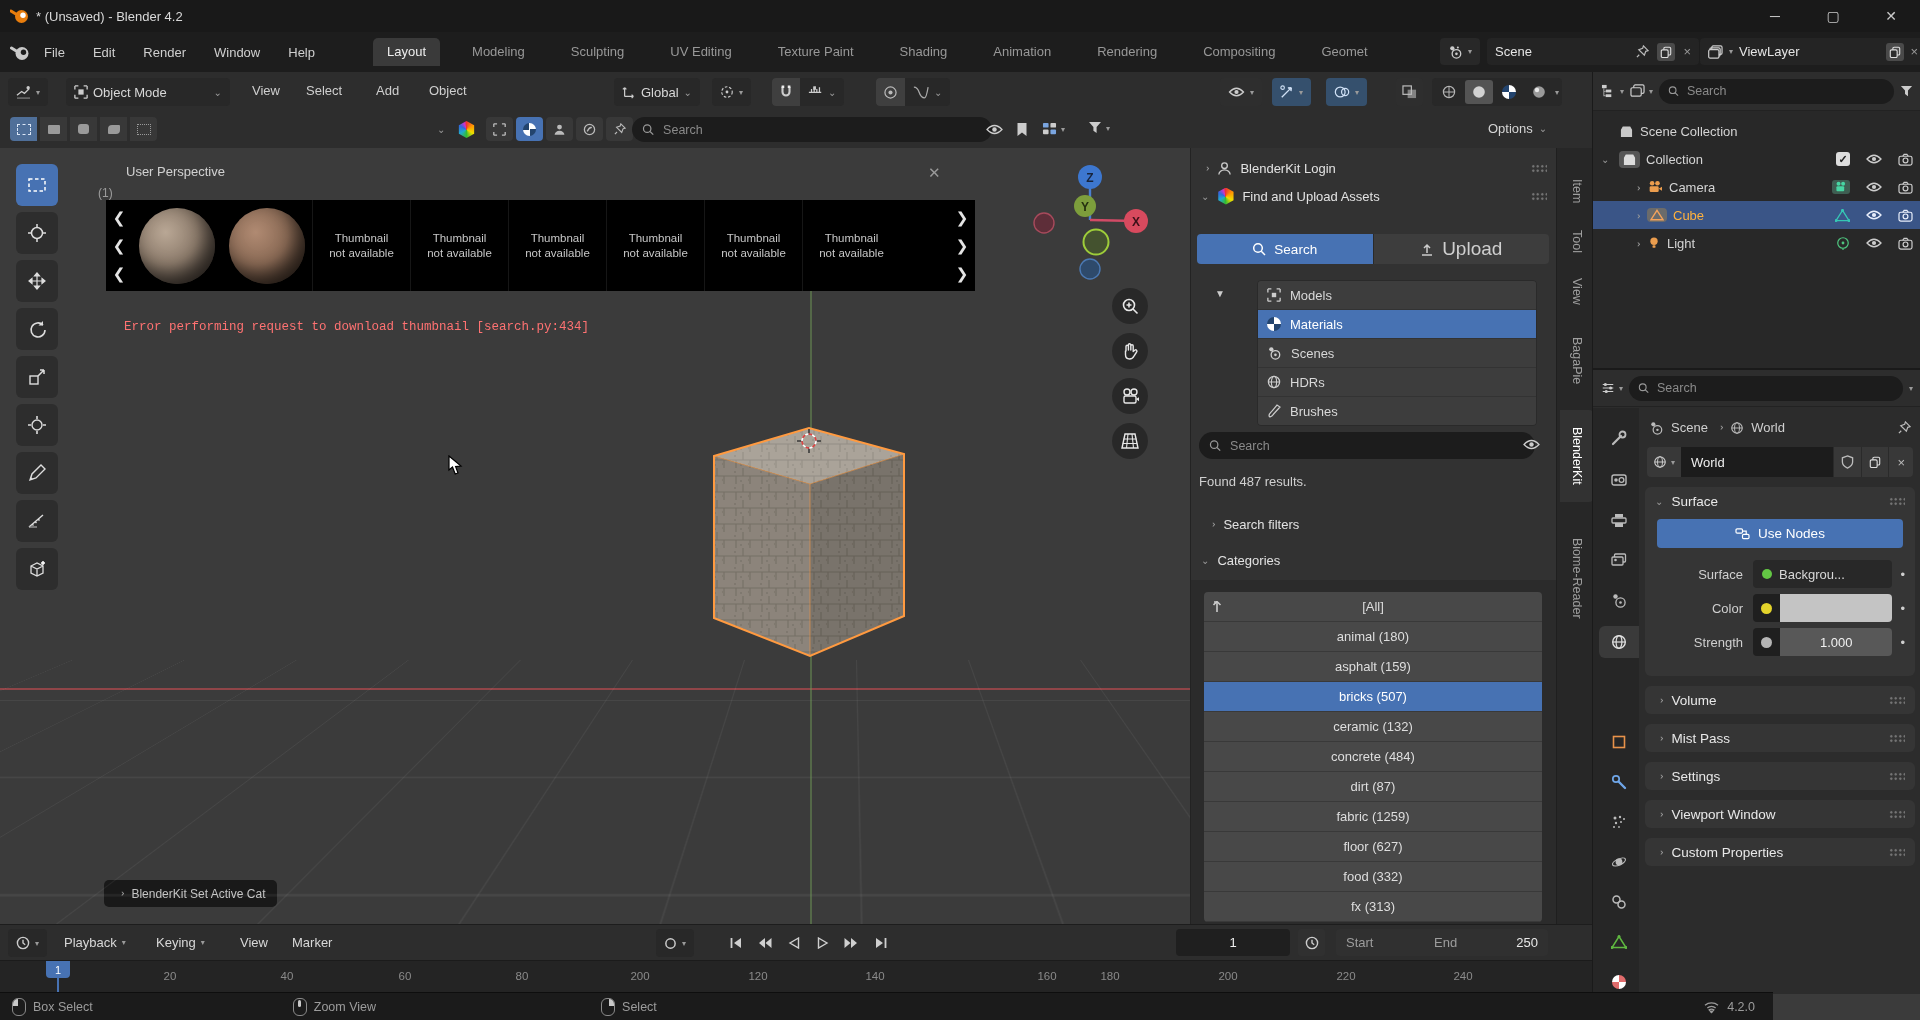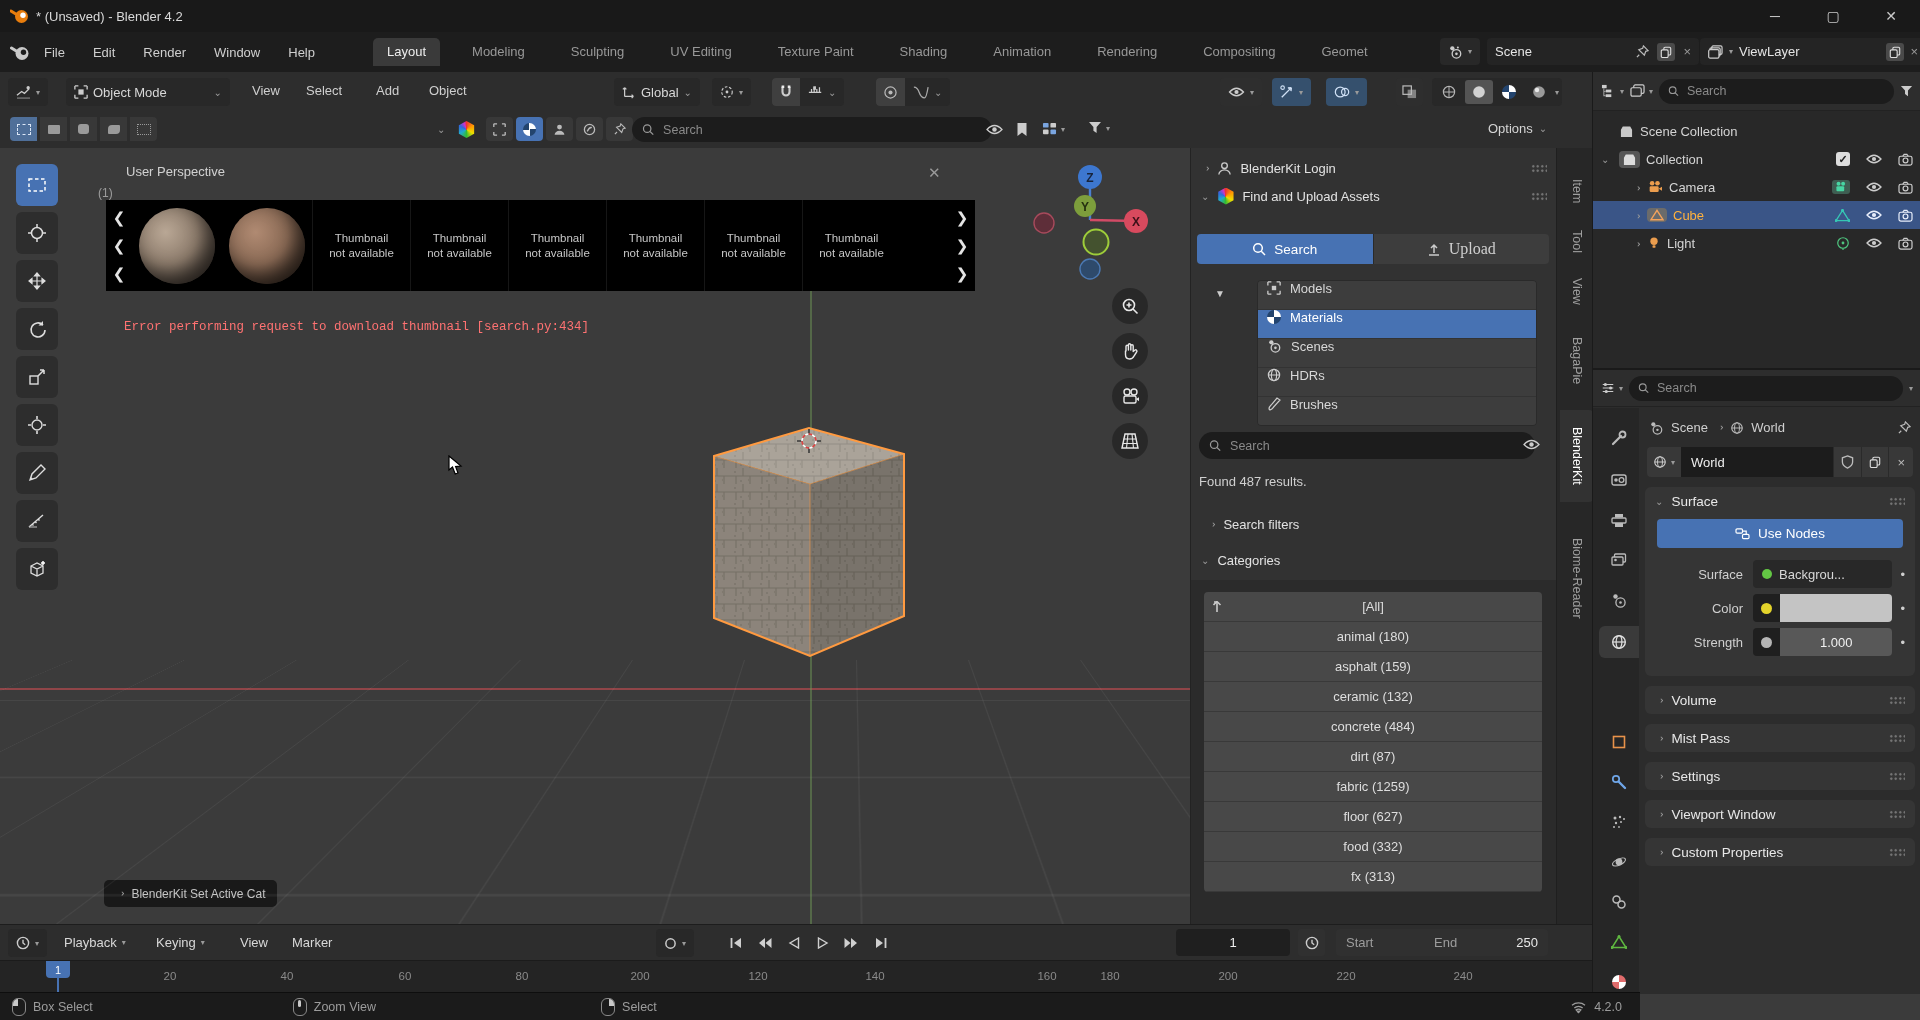--- a/index.html
+++ b/index.html
@@ -48,23 +48,23 @@
   .vpcount{position:absolute;left:98px;top:38px;color:rgba(220,220,220,.6);font-size:12px;}
   .navbtn{position:absolute;width:36px;height:36px;border-radius:50%;background:rgba(38,38,38,.85);display:flex;align-items:center;justify-content:center;}
   .statusbox{position:absolute;left:104px;top:732px;height:27px;background:rgba(20,20,20,.88);border-radius:5px;
      display:flex;align-items:center;padding:0 12px;gap:7px;color:#c3c3c3;font-size:12px;}
   
   .npanel{left:1190px;top:148px;width:366px;height:776px;background:#323232;border-left:1px solid #232323;}
   .np-head{display:flex;align-items:center;gap:8px;padding:0 10px;height:28px;color:#e2e2e2;font-size:13px;}
   .grip{width:16px;height:9px;background-image:radial-gradient(#8f8f8f 1px,transparent 1.35px);background-size:4.5px 4.5px;opacity:.75;margin-left:auto;}
   .seg{position:absolute;left:6px;top:86px;width:352px;height:30px;display:flex;border-radius:4px;overflow:hidden;}
   .seg .s1{flex:1;background:#4772b3;color:#fff;display:flex;align-items:center;justify-content:center;gap:8px;font-size:13.5px;}
-  .seg .s2{flex:1;background:#3d3d3d;color:#cfcfcf;display:flex;align-items:center;justify-content:center;gap:8px;font-size:16px;border-left:1px solid #2a2a2a;font-family:Liberation Serif, serif;}
+  .seg .s2{flex:1;background:#3d3d3d;color:#cfcfcf;display:flex;align-items:center;justify-content:center;gap:8px;font-size:19px;border-left:1px solid #2a2a2a;}
   .assetlist{position:absolute;left:66px;top:132px;width:278px;border:1px solid #2a2a2a;border-radius:4px;overflow:hidden;}
-  .arow{height:28px;background:#3d3d3d;display:flex;align-items:flex-start;gap:9px;padding:0 9px;border-bottom:1px solid #333;color:#d8d8d8;font-size:13px;}
+  .arow{height:28px;background:#3d3d3d;display:flex;align-items:center;gap:9px;padding:0 9px;border-bottom:1px solid #333;color:#d8d8d8;font-size:13px;}
   .arow:last-child{border-bottom:none;}
   .arow.sel{background:#4772b3;color:#fff;}
   .bksearch{position:absolute;left:8px;top:284px;width:316px;height:27px;border-radius:14px;background:#1c1c1c;display:flex;align-items:center;gap:7px;padding:0 10px;}
   .bkfound{position:absolute;left:8px;top:326px;color:#d0d0d0;font-size:13px;}
   .catdark{position:absolute;left:0;top:432px;width:366px;height:344px;background:#2b2b2b;}
   .catlist{position:absolute;left:13px;top:444px;width:338px;border-radius:4px;overflow:hidden;}
   .catrow{height:29px;background:#484848;border-bottom:1px solid #393939;display:flex;align-items:center;justify-content:center;position:relative;color:#dedede;font-size:13px;}
   .catrow.sel{background:#4772b3;color:#fff;}
   
   .ntabs{left:1556px;top:148px;width:36px;height:776px;background:#272727;border-left:1px solid #1f1f1f;}
@@ -97,21 +97,21 @@
   .dot{color:#cfcfcf;margin-left:8px;font-size:13px;}
   
   .tl{left:0;top:924px;width:1592px;height:36px;background:#2d2d2d;border-top:1px solid #1d1d1d;}
   .transport{position:absolute;left:722px;top:4px;display:flex;gap:2px;}
   .tbtn{width:27px;height:27px;display:flex;align-items:center;justify-content:center;border-radius:3px;}
   .field{background:#1f1f1f;border-radius:4px;height:27px;display:flex;align-items:center;justify-content:center;color:#eee;}
   .sefield{background:#303030;height:27px;display:flex;align-items:center;justify-content:space-between;padding:0 10px;color:#cfcfcf;}
   .scrub{left:0;top:960px;width:1592px;height:32px;background:#242424;border-top:1px solid #1b1b1b;}
   .rnum{position:absolute;top:9px;transform:translateX(-50%);color:#8a8a8a;font-size:11.5px;}
   
-  .statusbar{left:0;top:992px;width:1640px;height:28px;background:#1b1b1b;border-top:1px solid #0e0e0e;display:flex;align-items:center;color:#9c9c9c;font-size:12.5px;}
+  .statusbar{left:0;top:992px;width:1773px;height:28px;background:#1b1b1b;border-top:1px solid #0e0e0e;display:flex;align-items:center;color:#9c9c9c;font-size:12.5px;}
   .mouse{position:relative;width:12px;height:16px;border:1px solid #8a8a8a;border-radius:6px;margin-right:7px;}
   .mouse i{position:absolute;background:#c9c9c9;}
   .mouse.l i{left:0;top:0;width:5px;height:7px;border-radius:5px 0 0 0;}
   .mouse.m i{left:4px;top:1px;width:3px;height:7px;border-radius:2px;}
   .mouse.r i{right:0;top:0;width:5px;height:7px;border-radius:0 5px 0 0;}
   .hex{width:17px;height:17px;clip-path:polygon(50% 0,95% 25%,95% 75%,50% 100%,5% 75%,5% 25%);
        background:conic-gradient(#e33 0deg,#f90 60deg,#ed0 120deg,#3b3 180deg,#2ac 240deg,#36d 300deg,#c3c 340deg,#e33 360deg);}
   .sphereicon{width:14px;height:14px;border-radius:50%;background:conic-gradient(#fff 0 90deg,#23446e 90deg 180deg,#fff 180deg 270deg,#23446e 270deg);}
 </style>
 </head>
@@ -678,20 +678,23 @@
             </svg>
           </span>
         <span>[All]</span>
       </div>
       <div class="catrow">
           <span>animal (180)</span>
         </div>
       <div class="catrow">
           <span>asphalt (159)</span>
         </div>
+      <div class="catrow sel">
+          <span>bricks (507)</span>
+        </div>
       <div class="catrow">
           <span>ceramic (132)</span>
         </div>
       <div class="catrow">
           <span>concrete (484)</span>
         </div>
       <div class="catrow">
           <span>dirt (87)</span>
         </div>
       <div class="catrow">

